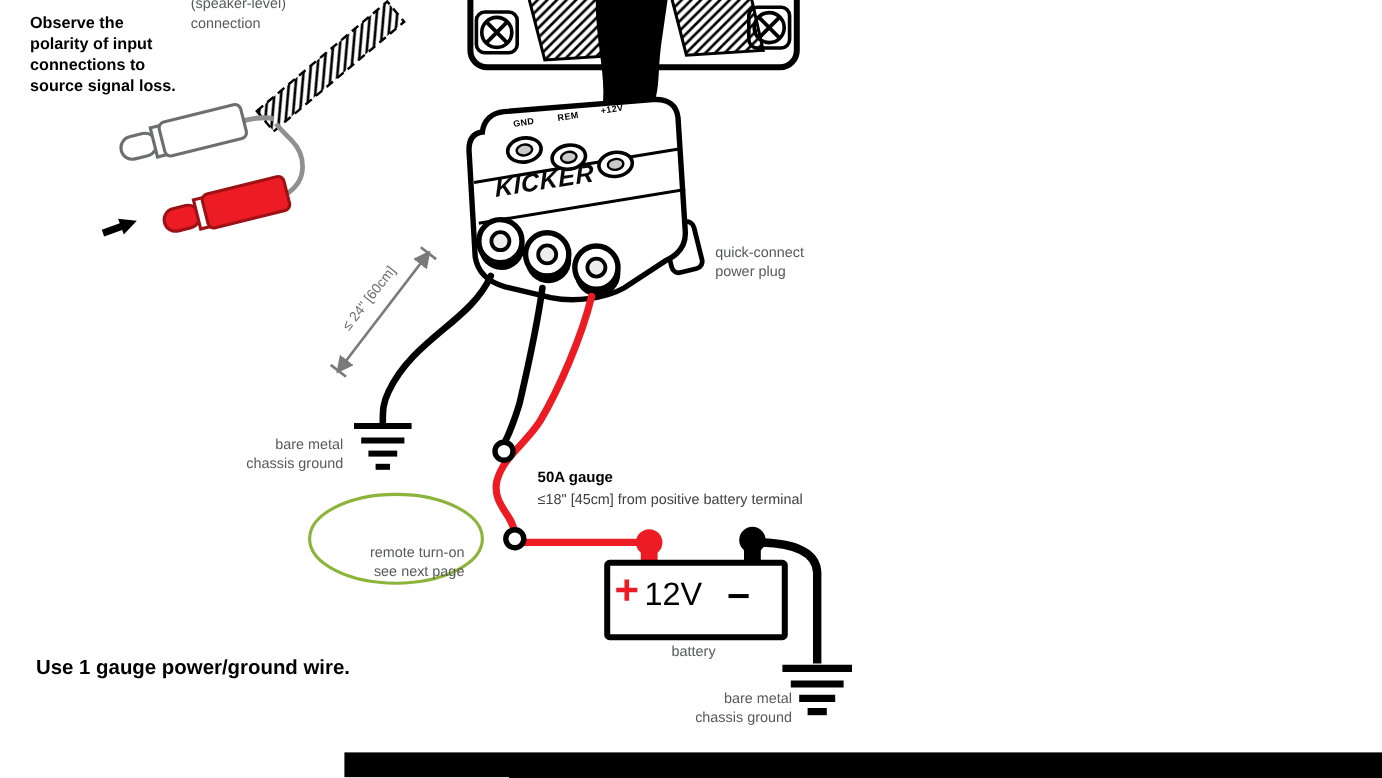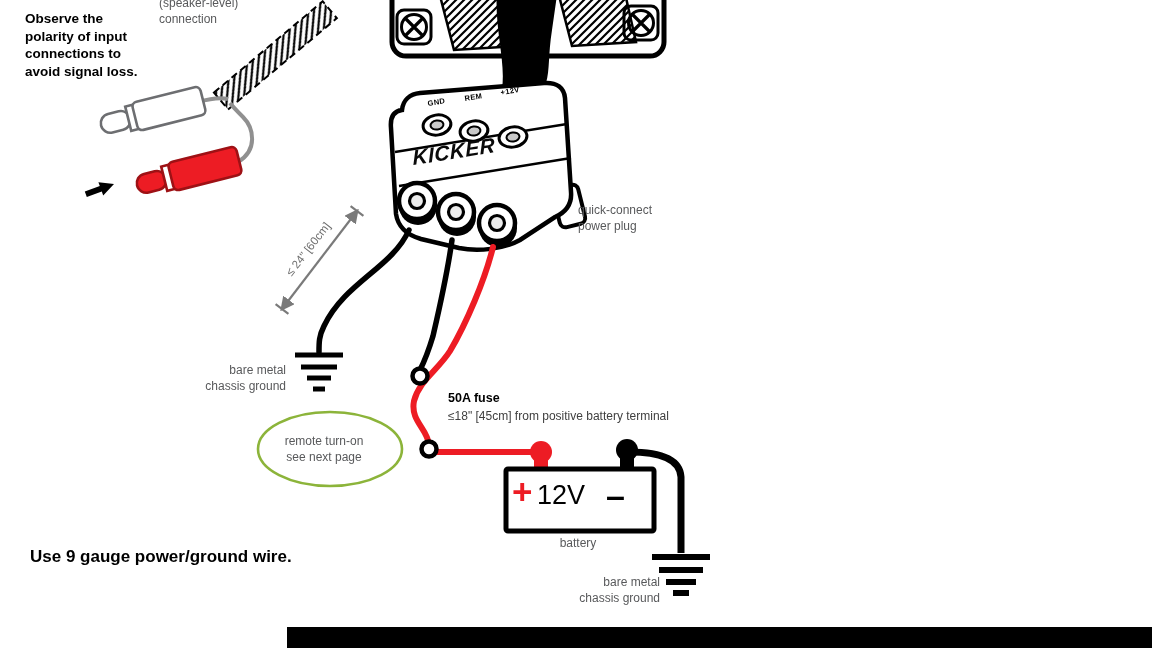--- a/index.html
+++ b/index.html
@@ -135,47 +135,47 @@
       <path d="M 652,557 L 710,557"></path>
       <path d="M 659,570 L 703,570"></path>
       <path d="M 666,582 L 696,582"></path>
       <path d="M 673,593 L 689,593"></path>
     </g>
   </svg>
 
   <div class="t note" style="left:25px;top:10px;width:148px;font-size:13.5px">Observe the
 polarity of input
 connections to
-avoid signal loss.</div>
+source signal loss.</div>
 
   <div class="t label" style="left:159px;top:-4px">(speaker-level)
 connection</div>
 
 
-  <div class="t label" style="left:578px;top:203px">quick-connect
+  <div class="t label" style="left:596px;top:203px">quick-connect
 power plug</div>
 
   <div class="t" style="left:250px;top:243px;width:116px;text-align:center;font-size:11.5px;color:#6e6e6e;transform:rotate(-52deg)">≤ 24" [60cm]</div>
 
   <div class="t label" style="left:178px;top:363px;width:108px;text-align:right">bare metal
 chassis ground</div>
 
-  <div class="t label" style="left:261px;top:434px;width:126px;text-align:center">remote turn-on
+  <div class="t label" style="left:261px;top:453px;width:126px;text-align:right">remote turn-on
 see next page</div>
 
-  <div class="t" style="left:448px;top:391px;font-size:12.5px;font-weight:bold">50A fuse</div>
+  <div class="t" style="left:448px;top:391px;font-size:12.5px;font-weight:bold">50A gauge</div>
 
   <div class="t" style="left:448px;top:409px;font-size:12px;color:#404040">≤18" [45cm] from positive battery terminal</div>
 
   <div class="t label" style="left:538px;top:536px;width:80px;text-align:center">battery</div>
 
   <div class="t label" style="left:550px;top:575px;width:110px;text-align:right">bare metal
 chassis ground</div>
 
-  <div class="t note" style="left:30px;top:546px;font-size:17px">Use 9 gauge power/ground wire.</div>
+  <div class="t note" style="left:30px;top:546px;font-size:17px">Use 1 gauge power/ground wire.</div>
 
   <div class="t" style="left:412px;top:146px;font-size:21px;font-weight:bold;font-style:italic;letter-spacing:.5px;
               transform:rotate(-9deg) skewX(-6deg);transform-origin:left top;color:#0a0a0a">KICKER</div>
   <div class="t plug-label" style="left:427px;top:99px">GND</div>
   <div class="t plug-label" style="left:464px;top:94px">REM</div>
   <div class="t plug-label" style="left:500px;top:88px">+12V</div>
 
   <div class="t" style="left:512px;top:474px;font-size:35px;font-weight:bold;color:#ed1c24;line-height:1">+</div>
   <div class="t" style="left:537px;top:482px;font-size:27px;font-weight:normal;line-height:1">12V</div>
   <div class="t" style="left:606px;top:478px;font-size:34px;font-weight:bold;line-height:1">–</div>

